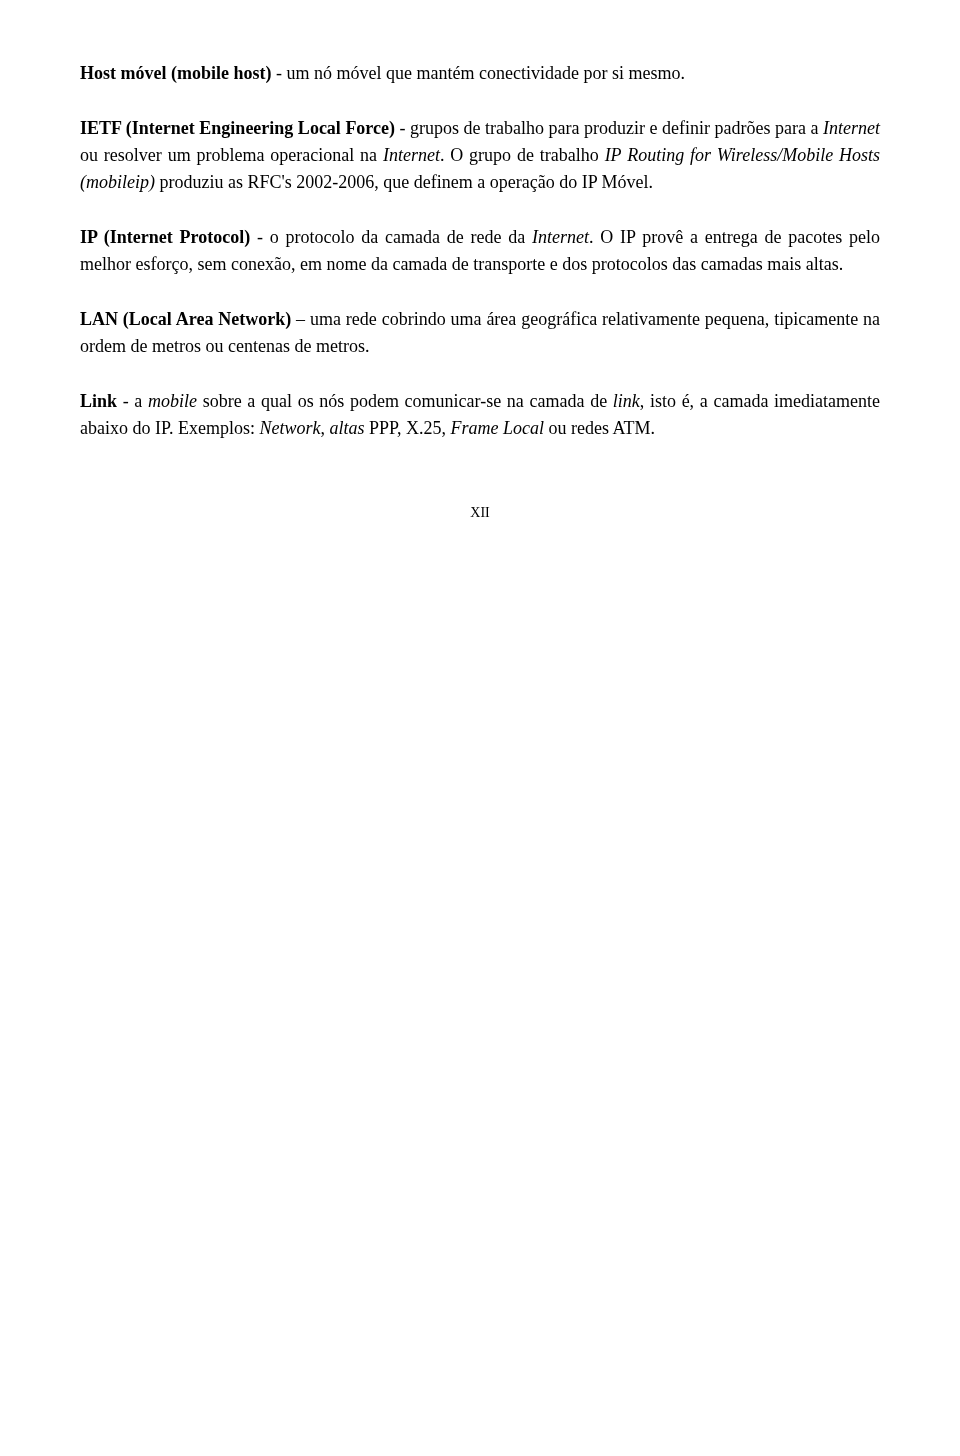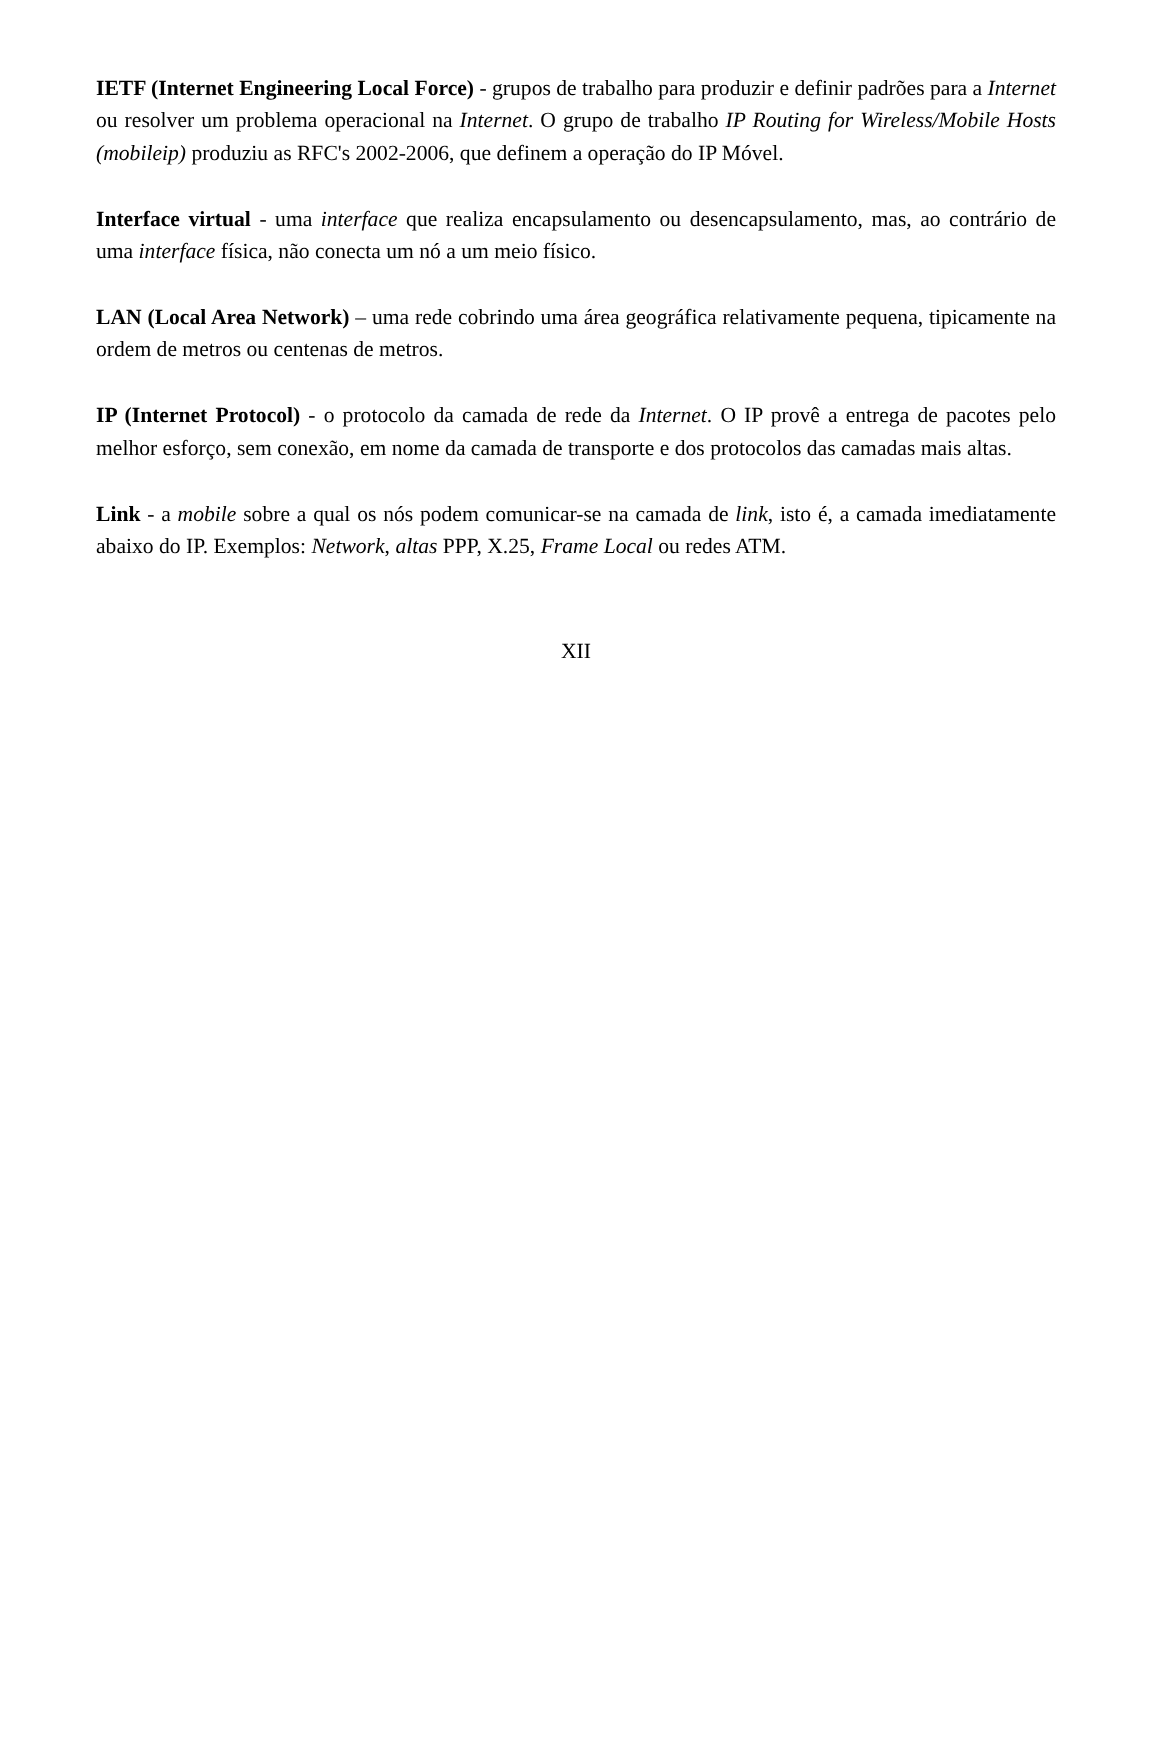--- a/index.html
+++ b/index.html
@@ -20,52 +20,52 @@
     }
 
     .content-block {
       margin-bottom: 28px;
       text-align: justify;
     }
 
     .page-footer {
       text-align: center;
       margin-top: 60px;
-      font-size: 18px;
+      font-size: 14px;
     }
   </style>
 </head>
 <body>
 
 <div>
 
+  <div class="content-block">
+    <span>
+      <strong>Host móvel (mobile host)</strong> - um nó móvel que mantém conectividade por si mesmo.
+    </span>
+  </div>
 
   <div class="content-block">
     <span>
       <strong>IETF (Internet Engineering Local Force)</strong> - grupos de trabalho para produzir e definir padrões para a <em>Internet</em> ou resolver um problema operacional na <em>Internet</em>. O grupo de trabalho <em>IP Routing for Wireless/Mobile Hosts (mobileip)</em> produziu as RFC's 2002-2006, que definem a operação do IP Móvel.
     </span>
   </div>
 
 
-  <div class="content-block">
-    <span>
-      <strong>Interface virtual</strong> - uma <em>interface</em> que realiza encapsulamento ou desencapsulamento, mas, ao contrário de uma <em>interface</em> física, não conecta um nó a um meio físico.
-    </span>
-  </div>
 
 
   <div class="content-block">
     <span>
-      <strong>LAN (Local Area Network)</strong> – uma rede cobrindo uma área geográfica relativamente pequena, tipicamente na ordem de metros ou centenas de metros.
+      <strong>IP (Internet Protocol)</strong> - o protocolo da camada de rede da <em>Internet</em>. O IP provê a entrega de pacotes pelo melhor esforço, sem conexão, em nome da camada de transporte e dos protocolos das camadas mais altas.
     </span>
   </div>
 
   <div class="content-block">
     <span>
-      <strong>IP (Internet Protocol)</strong> - o protocolo da camada de rede da <em>Internet</em>. O IP provê a entrega de pacotes pelo melhor esforço, sem conexão, em nome da camada de transporte e dos protocolos das camadas mais altas.
+      <strong>LAN (Local Area Network)</strong> – uma rede cobrindo uma área geográfica relativamente pequena, tipicamente na ordem de metros ou centenas de metros.
     </span>
   </div>
 
   <div class="content-block">
     <span>
       <strong>Link</strong> - a <em>mobile</em> sobre a qual os nós podem comunicar-se na camada de <em>link</em>, isto é, a camada imediatamente abaixo do IP. Exemplos: <em>Network</em>, <em>altas</em> PPP, X.25, <em>Frame Local</em> ou redes ATM.
     </span>
   </div>
 
 </div>

